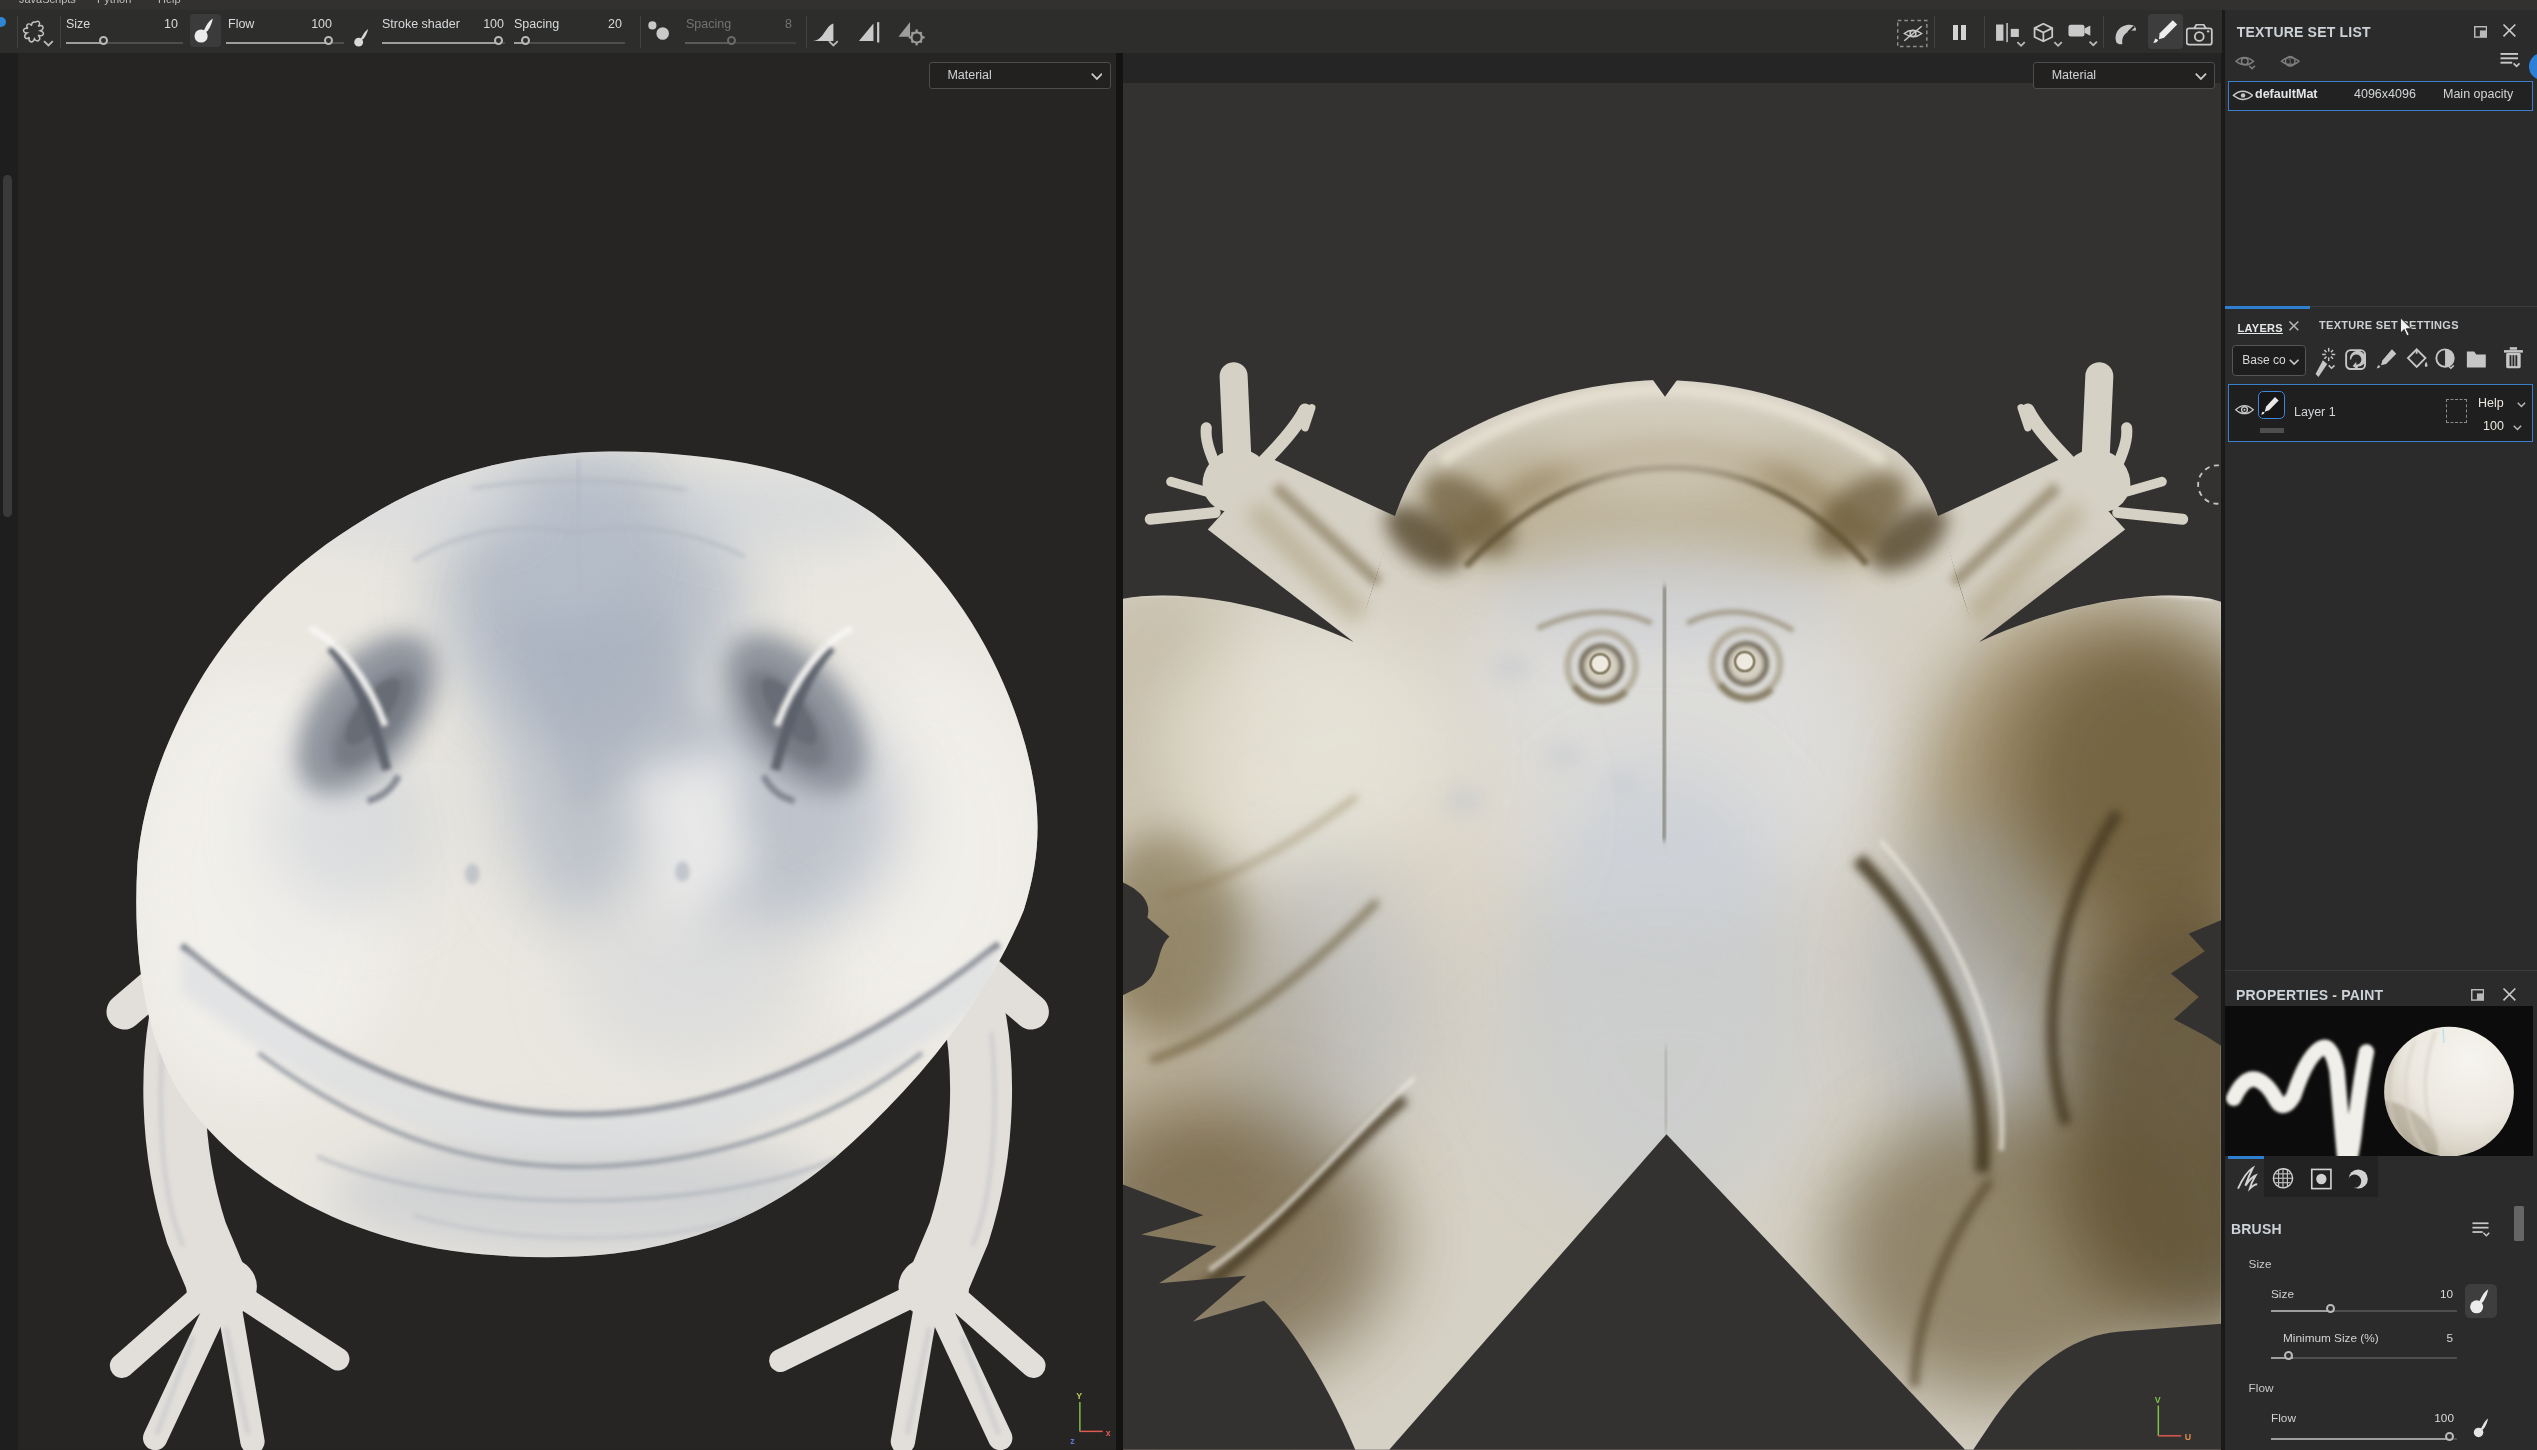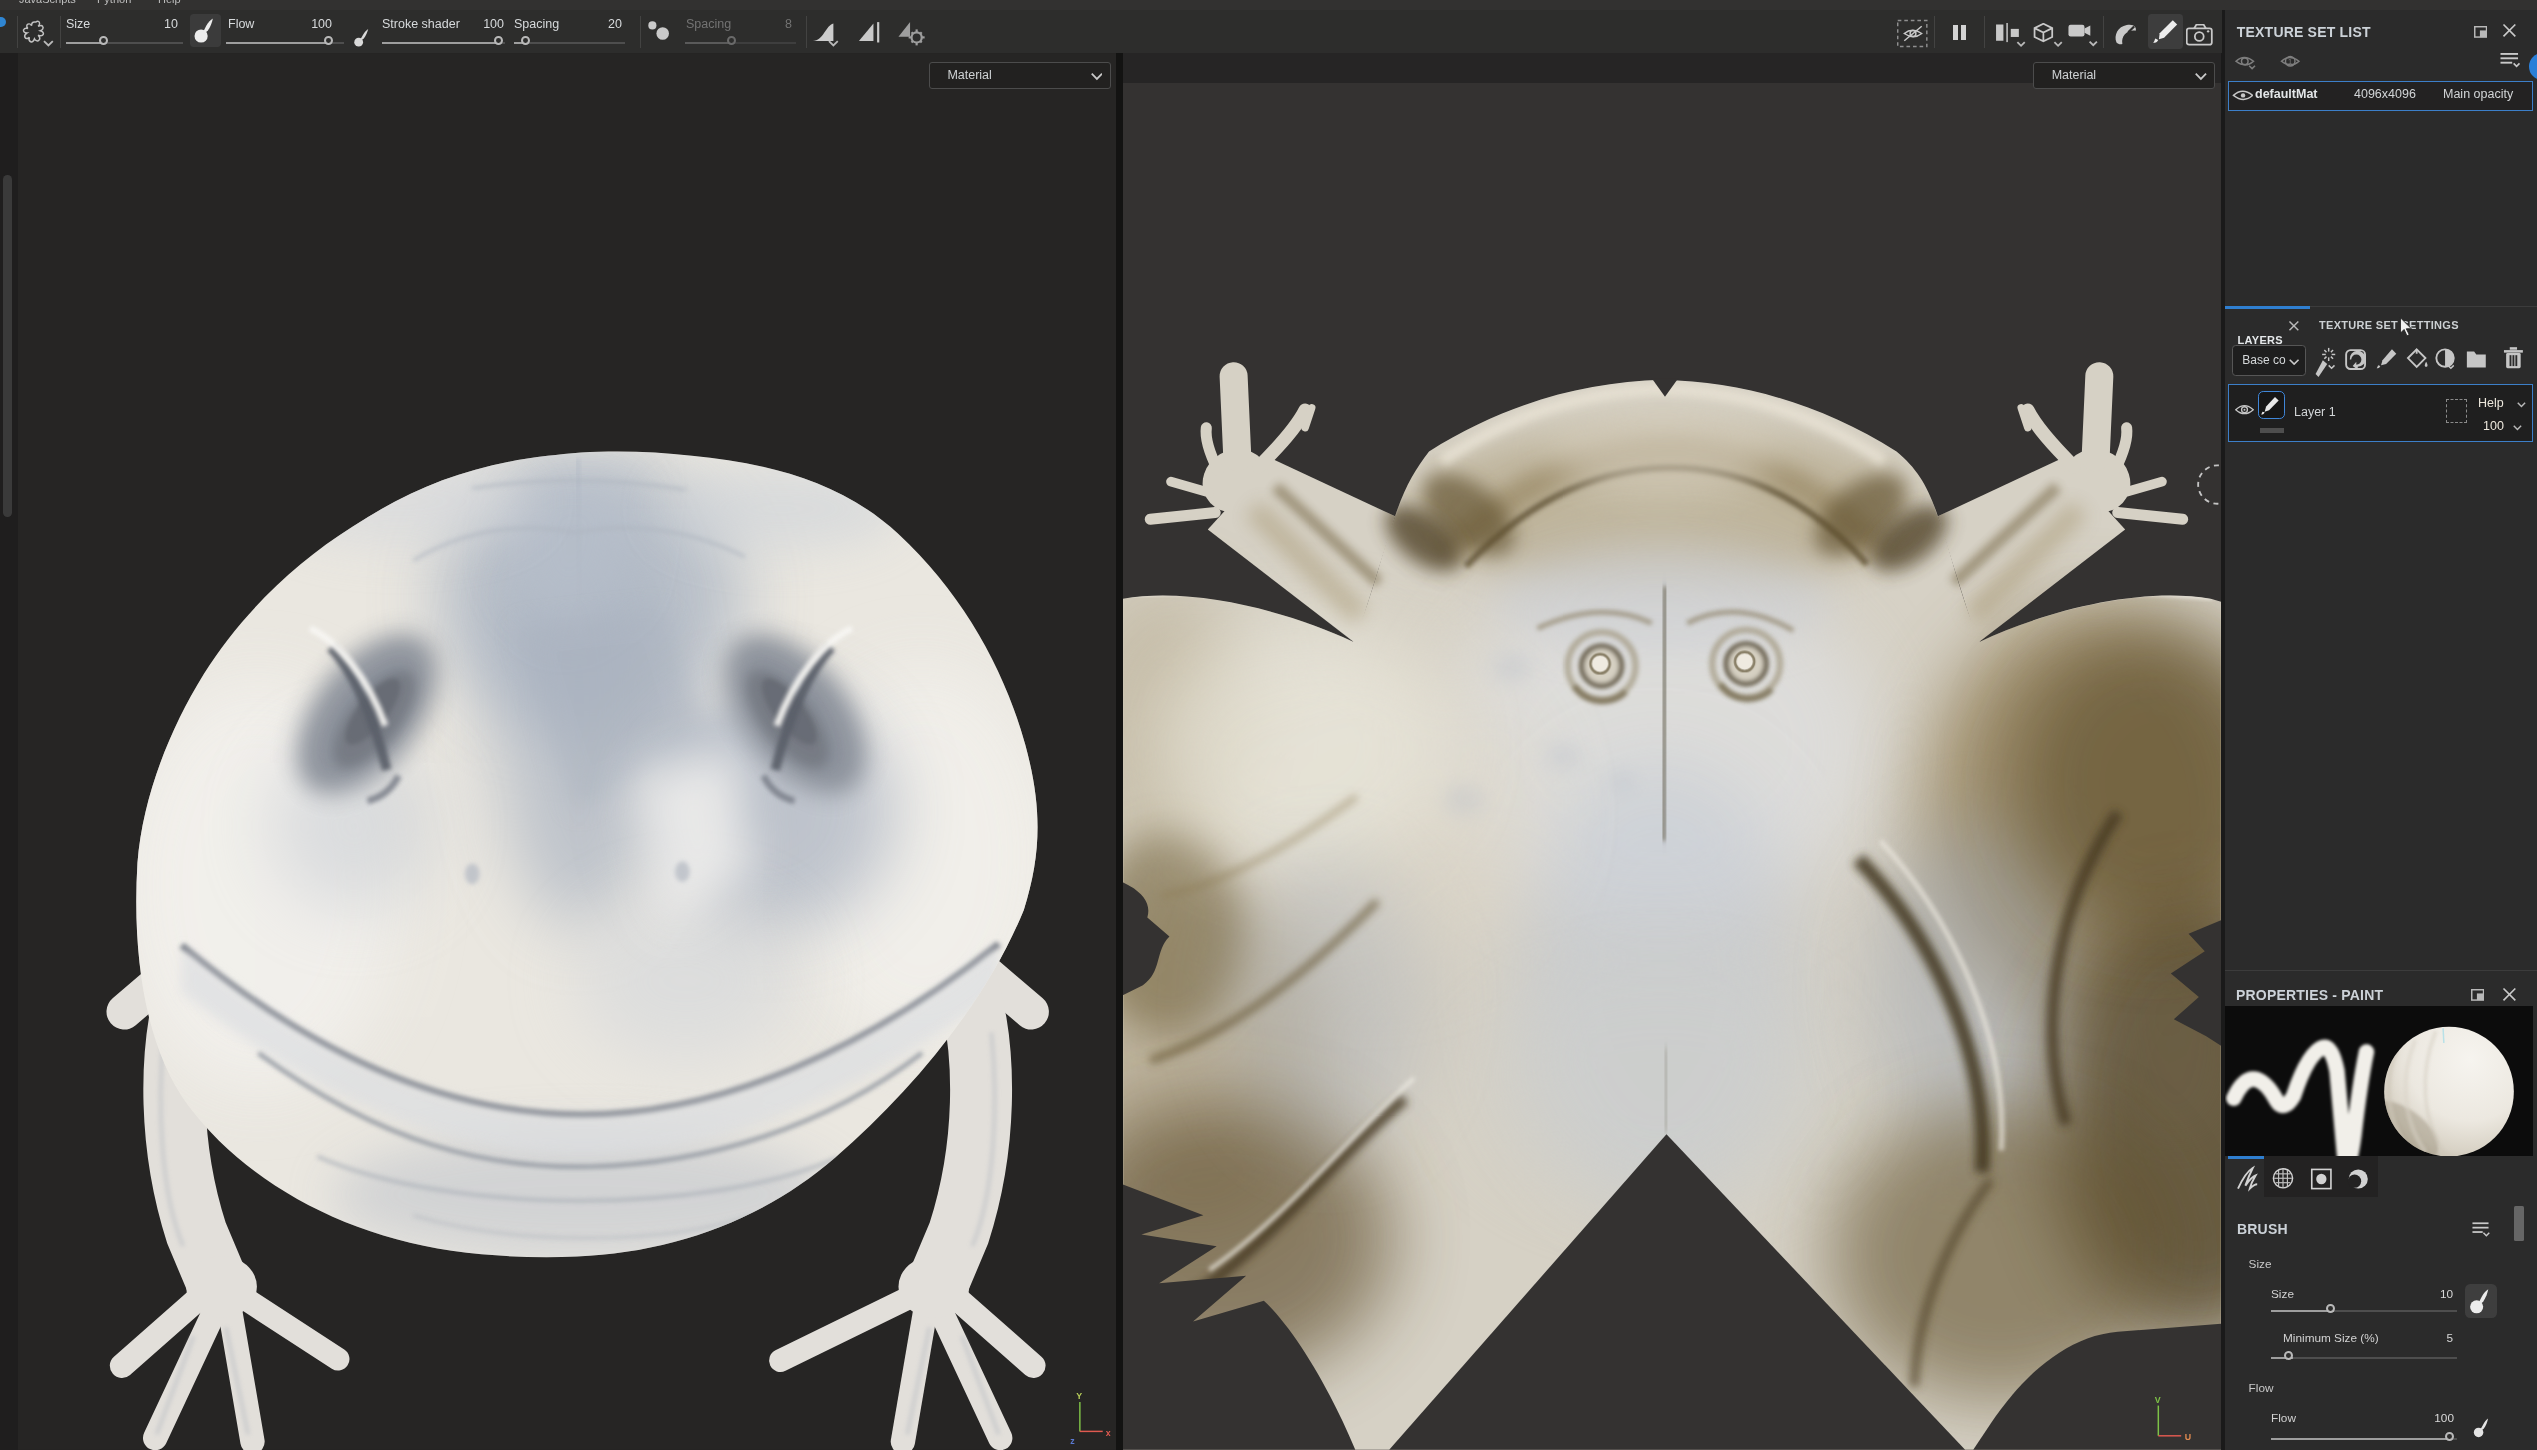--- a/index.html
+++ b/index.html
@@ -472,21 +472,21 @@
   <svg width="20.7" height="14.8" style="left:7.4px;top:78px;" viewBox="0 0 28 20">
     <path d="M2 10 q12 -11 26 0 q-12 11 -26 0 z" fill="none" stroke="#c6c6c6" stroke-width="2"></path>
     <circle cx="15" cy="10" r="3" fill="#c6c6c6"></circle>
   </svg>
   <div class="abs" style="left:30px;top:77px;font-size:12.5px;font-weight:bold;color:#e3e6e8;">defaultMat</div>
   <div class="abs" style="left:129px;top:77px;font-size:12.5px;color:#d2d5d7;">4096x4096</div>
   <div class="abs" style="left:218px;top:77px;font-size:12.5px;color:#d2d5d7;">Main opacity</div>
 
   <div class="abs" style="left:0;top:296px;width:313px;height:0.7px;background:#3c3c3c;"></div>
   <div class="abs" style="left:0px;top:296px;width:85px;height:3px;background:#2f7fd0;"></div>
-  <div class="abs" style="left:12.5px;top:324px;font-size:11px;font-weight:bold;color:#e6e9eb;letter-spacing:0.3px;">LAYERS</div>
+  <div class="abs" style="left:12.5px;top:312px;font-size:11px;font-weight:bold;color:#e6e9eb;letter-spacing:0.3px;text-decoration:underline;">LAYERS</div>
   <svg width="11.8" height="11.8" style="left:63px;top:310px;" viewBox="0 0 16 16">
     <path d="M2 2 L14 14 M14 2 L2 14" stroke="#b9b9b9" stroke-width="2"></path>
   </svg>
   <div class="abs" style="left:94px;top:309px;font-size:11px;font-weight:bold;color:#ccd0d3;letter-spacing:0.3px;">TEXTURE SET SETTINGS</div>
   <svg width="16" height="22" style="left:174px;top:307px;" viewBox="0 0 22 30">
     <path d="M2 1 L2 22 L7 17 L11 26 L14 24 L10 16 L17 16 Z" fill="#f2f2f2" stroke="#222" stroke-width="1.2"></path>
   </svg>
 
   <div class="abs" style="left:7.4px;top:335px;width:74px;height:31px;background:#1e1e1e;border:0.7px solid #565656;border-radius:3.7px;">
     <span class="abs" style="left:8.9px;top:6.6px;font-size:12px;color:#d5d8da;">Base co</span>
@@ -627,21 +627,21 @@
         <rect x="2" y="6" width="26" height="26" stroke-width="2.2"></rect>
         <circle cx="15" cy="19" r="7" fill="#d2d2d2" stroke="none"></circle>
       </g>
       <g transform="translate(152,0)">
         <circle cx="15" cy="19" r="13" fill="#d2d2d2" stroke="none"></circle>
         <circle cx="10" cy="22" r="9" fill="#232222" stroke="none"></circle>
       </g>
     </g>
   </svg>
 
-  <div class="phead abs" style="left:12px;top:1211px;">BRUSH</div>
+  <div class="phead abs" style="left:6px;top:1211px;">BRUSH</div>
   <svg width="19" height="17.7" style="left:246px;top:1211px;" viewBox="0 0 26 24">
     <g stroke="#c9c9c9" stroke-width="2.4">
         <line x1="2" y1="3" x2="24" y2="3"></line>
         <line x1="2" y1="9" x2="24" y2="9"></line>
         <line x1="2" y1="15" x2="16" y2="15"></line>
       </g>
     <path d="M17 16 l4 4 l4 -4" fill="none" stroke="#c9c9c9" stroke-width="2"></path>
   </svg>
   <div class="ptxt abs" style="left:23.6px;top:1247px;">Size</div>
   <div class="ptxt abs" style="left:46px;top:1277px;color:#d2d2d2;">Size</div>

